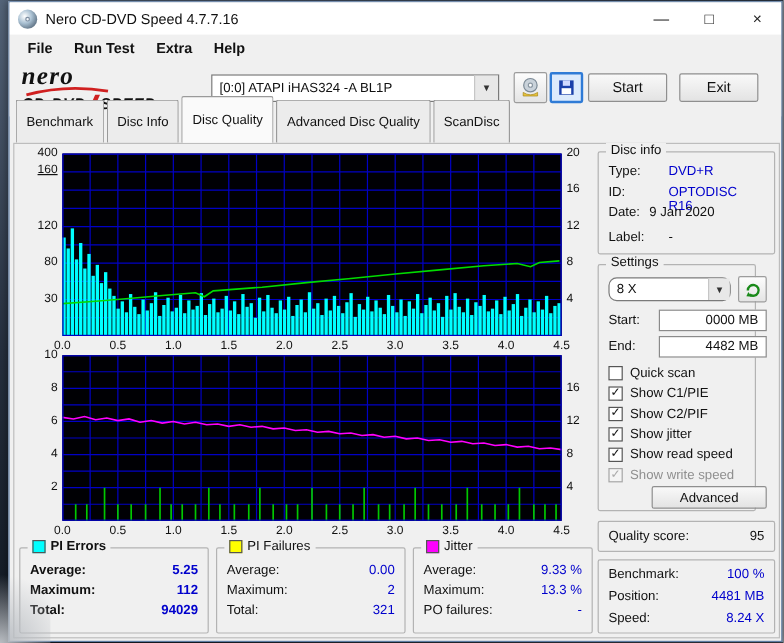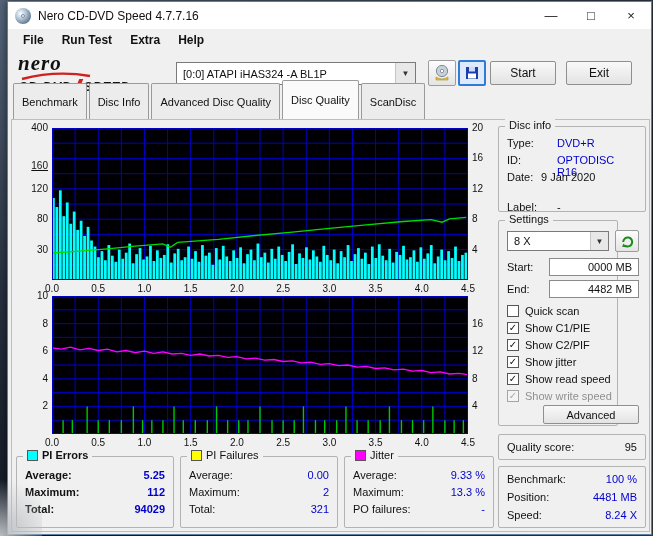--- a/index.html
+++ b/index.html
@@ -132,22 +132,22 @@
         </svg>
       </div>
 
       <div class="pushbtn" style="left:482px;width:66px;">Start</div>
       <div class="pushbtn" style="left:558px;width:66px;">Exit</div>
     </div>
 
     <div class="tabbar">
       <div class="tab">Benchmark</div>
       <div class="tab">Disc Info</div>
+      <div class="tab active">Disc Quality</div>
       <div class="tab">Advanced Disc Quality</div>
-      <div class="tab active">Disc Quality</div>
       <div class="tab">ScanDisc</div>
     </div>
 
     <div class="content">
 
       <div class="charts" id="charts">
         <svg id="plot1" class="plot" width="416" height="152" style="left: 40px; top: 6px;">
             <rect x="0" y="0" width="416" height="152" fill="#000004"></rect>
             <line x1="0" y1="0" x2="0" y2="152" stroke="#0000c6" stroke-width="1"></line>
             <line x1="23.11111111111111" y1="0" x2="23.11111111111111" y2="152" stroke="#0000c6" stroke-width="1"></line>
@@ -369,21 +369,21 @@
             <line x1="360.53333333333336" y1="138" x2="360.53333333333336" y2="124.2" stroke="#00c800" stroke-width="1.4"></line>
             <line x1="371.6266666666666" y1="138" x2="371.6266666666666" y2="124.2" stroke="#00c800" stroke-width="1.4"></line>
             <line x1="380.87111111111113" y1="138" x2="380.87111111111113" y2="110.4" stroke="#00c800" stroke-width="1.4"></line>
             <line x1="392.88888888888886" y1="138" x2="392.88888888888886" y2="124.2" stroke="#00c800" stroke-width="1.4"></line>
             <line x1="402.13333333333327" y1="138" x2="402.13333333333327" y2="124.2" stroke="#00c800" stroke-width="1.4"></line>
             <line x1="411.3777777777778" y1="138" x2="411.3777777777778" y2="124.2" stroke="#00c800" stroke-width="1.4"></line>
             <polyline points="0.0,51.8 9.2,53.1 18.5,51.1 27.7,53.8 37.0,52.4 46.2,54.5 55.5,53.1 64.7,55.9 74.0,54.5 83.2,56.6 92.4,55.2 101.7,57.3 110.9,55.9 120.2,58.0 129.4,57.3 138.7,59.3 147.9,58.0 157.2,60.0 166.4,59.3 175.6,61.4 184.9,60.7 194.1,62.8 203.4,62.1 212.6,64.2 221.9,63.5 231.1,65.5 240.4,64.9 249.6,66.9 258.8,66.2 268.1,68.3 277.3,67.6 286.6,69.7 295.8,69.0 305.1,71.1 314.3,70.4 323.6,72.5 332.8,71.8 342.0,73.8 351.3,73.1 360.5,75.2 369.8,74.5 379.0,76.6 388.3,75.9 397.5,78.0 406.8,77.3 416.0,78.7" fill="none" stroke="#ff00ff" stroke-width="1.3"></polyline>
             <rect x="0.5" y="0.5" width="415" height="137" fill="none" stroke="#0000c6"></rect>
           </svg>
       <span class="tick tickL" style="left: 2px; top: 0px;">400</span>
-          <span class="tick tickL" style="left: 2px; top: 38px; text-decoration: underline;">160</span>
+          <span class="tick tickL" style="left: 2px; top: 14px; text-decoration: underline;">160</span>
           <span class="tick tickL" style="left: 2px; top: 60.8px;">120</span>
           <span class="tick tickL" style="left: 2px; top: 91.2px;">80</span>
           <span class="tick tickL" style="left: 2px; top: 121.6px;">30</span>
           <span class="tick tickR" style="left: 460px; top: 0px;">20</span>
           <span class="tick tickR" style="left: 460px; top: 30.4px;">16</span>
           <span class="tick tickR" style="left: 460px; top: 60.8px;">12</span>
           <span class="tick tickR" style="left: 460px; top: 91.2px;">8</span>
           <span class="tick tickR" style="left: 460px; top: 121.6px;">4</span>
           <span class="tick tickX" style="left: 27px; top: 161px;">0.0</span>
           <span class="tick tickX" style="left: 73.2222px; top: 161px;">0.5</span>
@@ -482,31 +482,31 @@
             <span class="sv" style="position:absolute;left:50px;">DVD+R</span>
           </div>
         <div class="srow" style="top:27px;">
             <span class="svk">ID:</span>
             <span class="sv" style="position:absolute;left:50px;">OPTODISC R16</span>
           </div>
         <div class="srow" style="top:44px;">
             <span class="svk">Date:</span>
             <span class="svk" style="position:absolute;left:34px;">9 Jan 2020</span>
           </div>
-        <div class="srow" style="top:74px;">
+        <div class="srow" style="top:65px;">
             <span class="svk">Label:</span>
             <span class="svk" style="position:absolute;left:50px;">-</span>
           </div>
       </div>
 
-      <div class="grp" style="left:486px;top:100px;width:120px;height:206px;text-decoration:underline;">
+      <div class="grp" style="left:486px;top:100px;width:132px;height:206px;text-decoration:underline;">
         <span class="legend">
             <span>Settings</span>
           </span>
-        <div class="combo2" style="left:8px;top:10px;width:102px;height:20px;">
+        <div class="combo2" style="left:8px;top:10px;width:102px;height:20px;border-radius:7px;">
           <span>8 X</span>
           <span class="arrowbox">▼</span>
         </div>
         <div class="sqbtn" style="left:116px;top:9px;width:24px;height:22px;">
           <svg width="15" height="15">
             <path d="M3.2 8 a4.5 4.5 0 1 1 1.6 3.4" fill="none" stroke="#1a8a1a" stroke-width="2"></path>
             <path d="M2 12.8 l4.4 .4 -2.8 -3.8 z" fill="#1a8a1a"></path>
           </svg>
         </div>
         <div class="srow" style="top:40px;">

